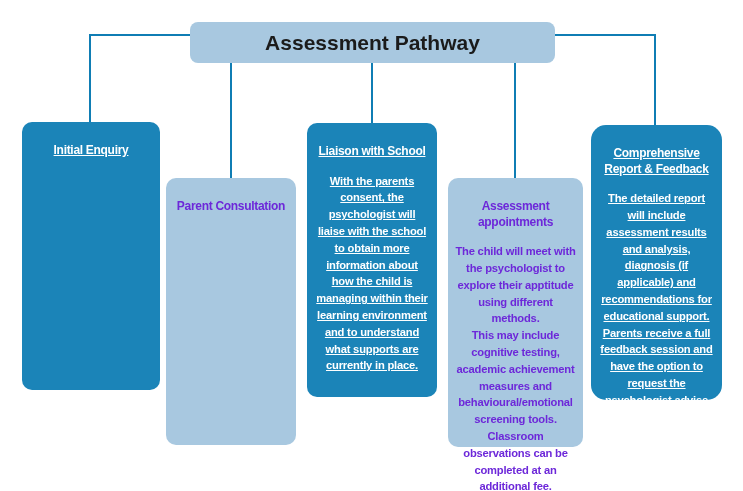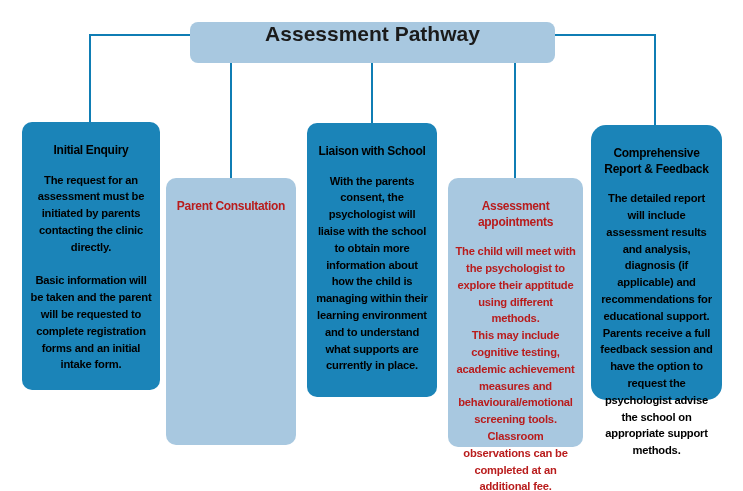--- a/index.html
+++ b/index.html
@@ -11,21 +11,21 @@
     font-family: "Liberation Sans", sans-serif;
     overflow: hidden;
   }
   .title-box {
     position: absolute;
     left: 190px; top: 22px;
     width: 365px; height: 41px;
     background: #a8c8e0;
     border-radius: 8px;
     display: flex;
-    align-items: flex-start;
+    align-items: center;
     justify-content: center;
     font-size: 21px;
     font-weight: bold;
     color: #1b1b1b;
     z-index: 2;
   }
   .connector {
     position: absolute;
     background: #0f7db4;
     z-index: 1;
@@ -38,22 +38,22 @@
   .vline-4 { left: 514px; top: 62px; width: 2px; height: 117px; }
   .vline-5 { left: 654px; top: 34px; width: 2px; height: 92px;  }
   .stage-box {
     position: absolute;
     box-sizing: border-box;
     border-radius: 10px;
     padding: 21px 9px 12px;
     text-align: center;
     z-index: 2;
   }
-  .stage-box.dark  { background: #1b84b8; color: #000000; }
-  .stage-box.light { background: #a8c8e0; color: #b91c1c; }
+  .stage-box.dark  { background: #1b84b8; color: #ffffff; text-decoration: underline; }
+  .stage-box.light { background: #a8c8e0; color: #6d28d9; }
   .stage-heading {
     font-size: 12px;
     font-weight: bold;
     line-height: 1.3;
     letter-spacing: -0.3px;
     margin: 0 -4px 13px;
     white-space: pre-line;
   }
   .stage-body {
     font-size: 11.2px;
@@ -81,23 +81,20 @@
   <div class="connector hline-left"></div>
   <div class="connector hline-right"></div>
   <div class="connector vline-1"></div>
   <div class="connector vline-2"></div>
   <div class="connector vline-3"></div>
   <div class="connector vline-4"></div>
   <div class="connector vline-5"></div>
 
   <div class="stage-box dark box-1">
     <div class="stage-heading">Initial Enquiry</div>
-    <div class="stage-body">The request for an assessment must be initiated by parents contacting the clinic directly.
-
-Basic information will be taken and the parent will be requested to complete registration forms and an initial intake form.</div>
   </div>
 
   <div class="stage-box light box-2">
     <div class="stage-heading">Parent Consultation</div>
   </div>
 
   <div class="stage-box dark box-3">
     <div class="stage-heading">Liaison with School</div>
     <div class="stage-body">With the parents consent, the psychologist will liaise with the school to obtain more information about how the child is managing within their learning environment and to understand what supports are currently in place.</div>
   </div>

